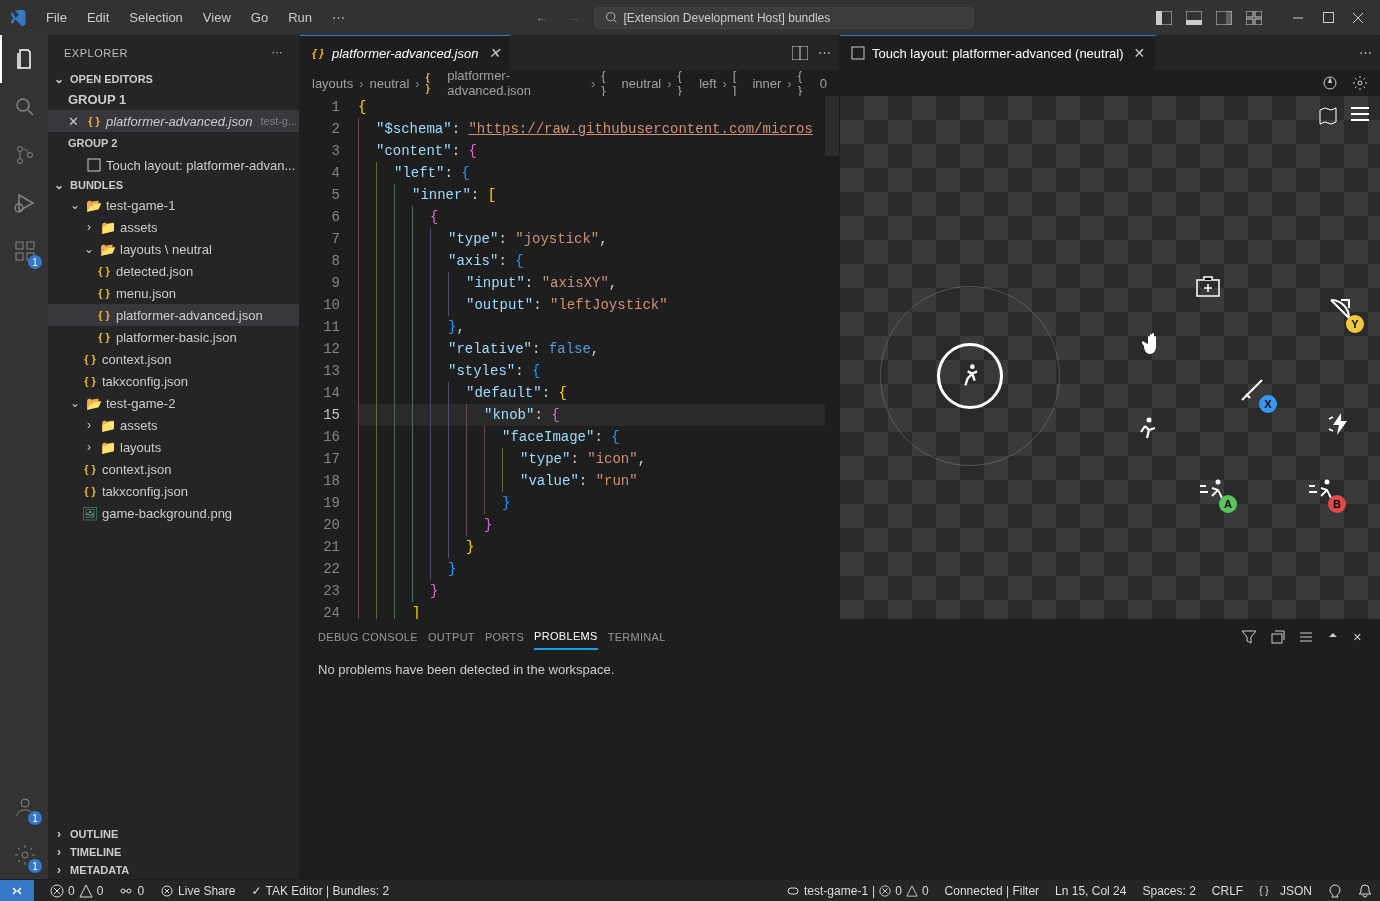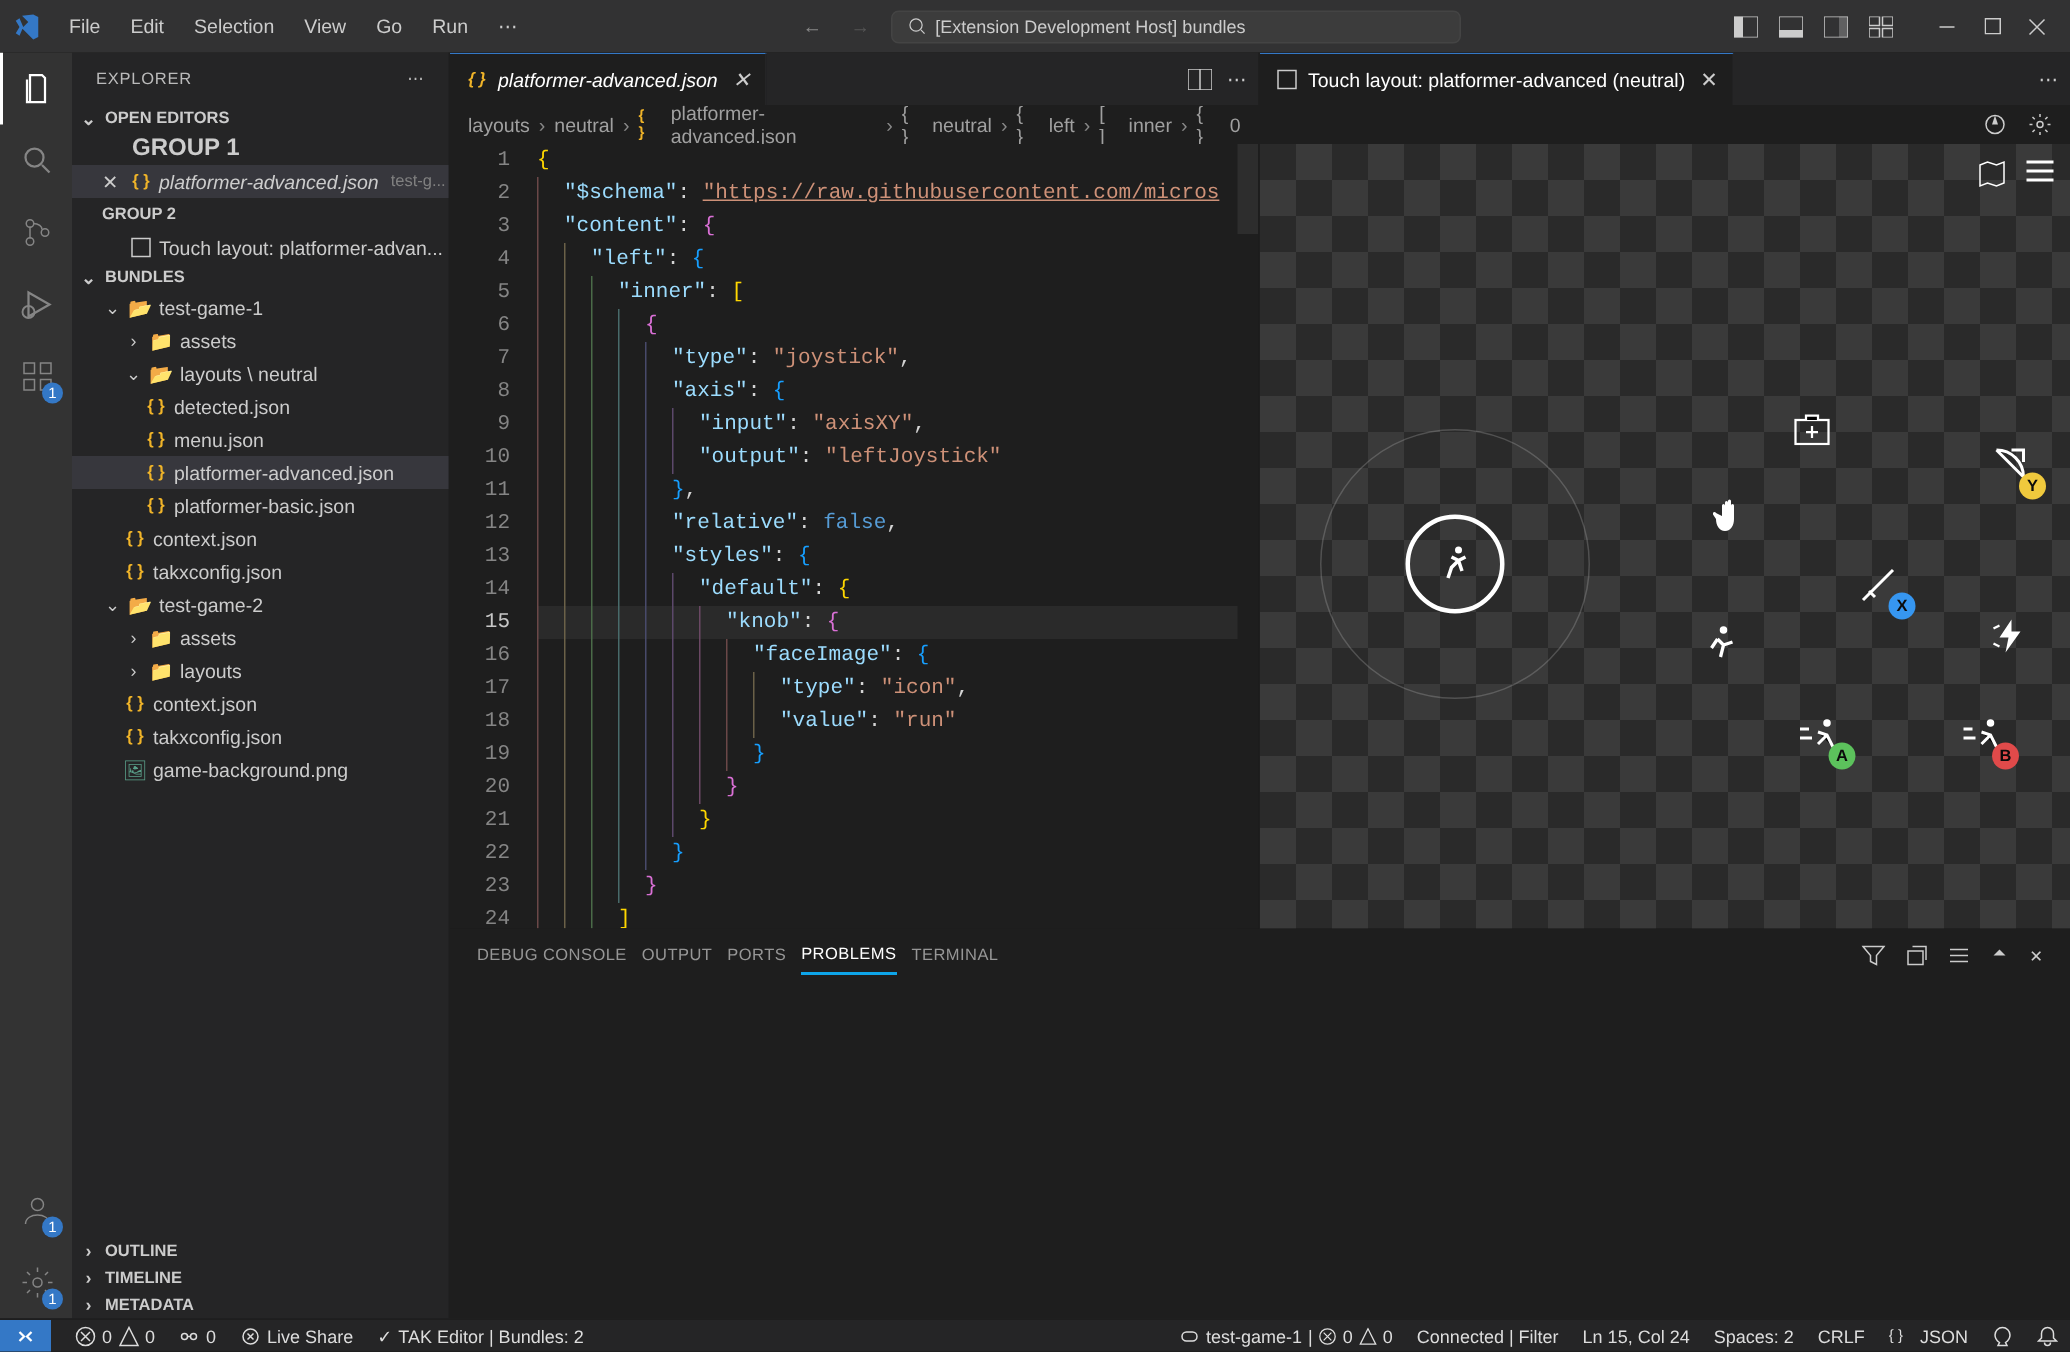--- a/index.html
+++ b/index.html
@@ -357,21 +357,21 @@
 
   <div class="sidebar">
     <div class="sidebar-title">
       <span>EXPLORER</span>
       <span style="cursor:pointer">⋯</span>
     </div>
     <div class="section-header">
       <span class="chev">⌄</span>
       <span>OPEN EDITORS</span>
     </div>
-    <div class="tree-row indent-1" style="font-weight:600;font-size:16px;color:#ccc;margin-left:20px;">
+    <div class="tree-row indent-1" style="font-weight:600;font-size:13px;color:#ccc;">
       <span>GROUP 1</span>
     </div>
     <div class="tree-row indent-1 selected">
       <span style="color:#ccc;width:14px;">✕</span>
       <span class="file-icon json-icon">{ }</span>
       <span style="font-style:italic">platformer-advanced.json</span>
       <span class="subtext">test-g...</span>
     </div>
     <div class="tree-row indent-1" style="font-weight:600;font-size:11px;color:#ccc;">
       <span>GROUP 2</span>
@@ -677,20 +677,23 @@
               </svg>
             </span>
           <span>
               <svg width="12" height="12" viewBox="0 0 12 12">
                 <path d="M6 10L2 6h8z" fill="#ccc" transform="rotate(180 6 6)"></path>
               </svg>
             </span>
           <span>✕</span>
         </div>
       </div>
+      <div class="panel-body">
+        <span>No problems have been detected in the workspace.</span>
+      </div>
     </div>
   </div>
 </div>
 
 <div class="statusbar">
   <div class="remote">
     <svg width="14" height="14" viewBox="0 0 14 14">
         <path d="M3 4l3 3-3 3M11 4L8 7l3 3" stroke="#fff" stroke-width="1.5" fill="none"></path>
       </svg>
   </div>

